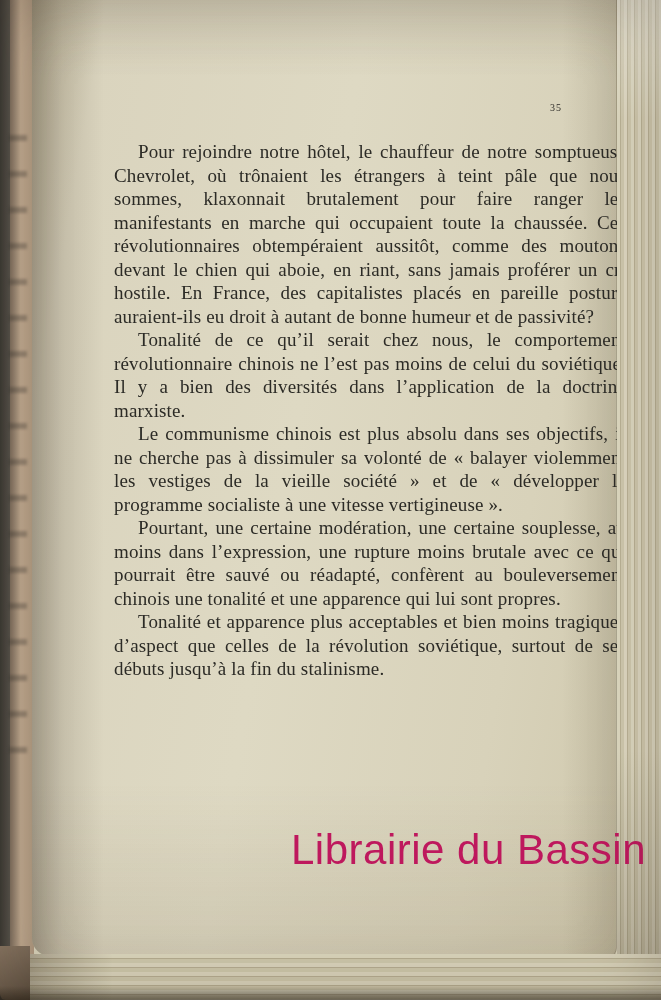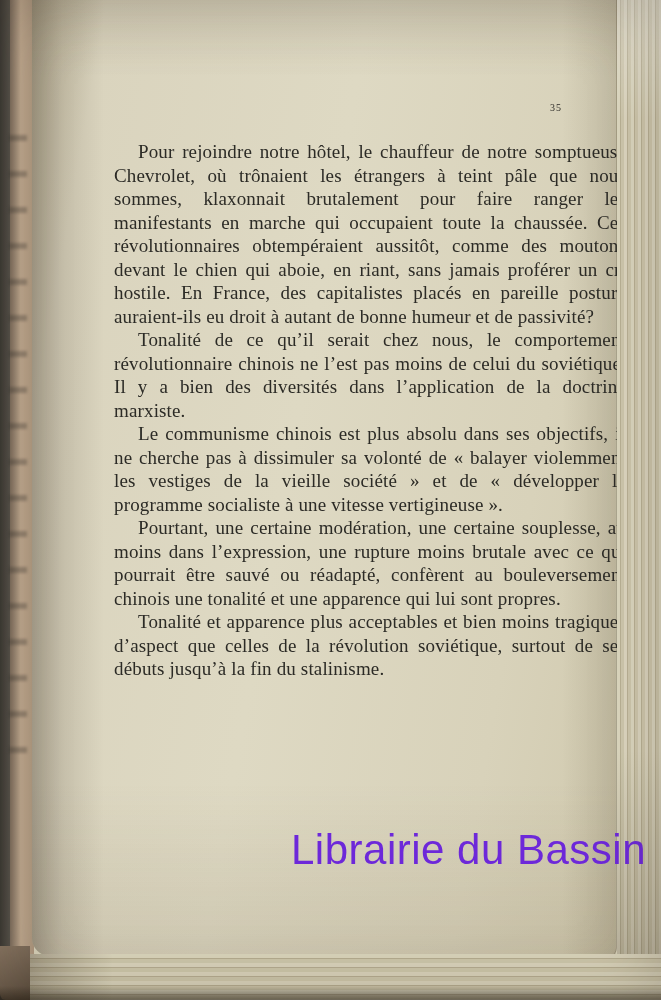--- a/index.html
+++ b/index.html
@@ -94,21 +94,21 @@
     text-align:justify;
     letter-spacing:0.15px;
     margin-left:20px;
   }
   .text-block p{margin:0;text-indent:24px;}
   
   .watermark{
     position:absolute;left:291px;top:826px;
     font-family:"Liberation Sans", sans-serif;
     font-size:42px;font-weight:400;
-    color:#6d28d9;
+    color:#be185d;
     white-space:nowrap;
     letter-spacing:0.5px;
   }
   
   .vignette{
     position:absolute;inset:0;pointer-events:none;
     box-shadow:inset 0 0 70px rgba(50,40,28,0.28);
   }
 </style>
 </head>

